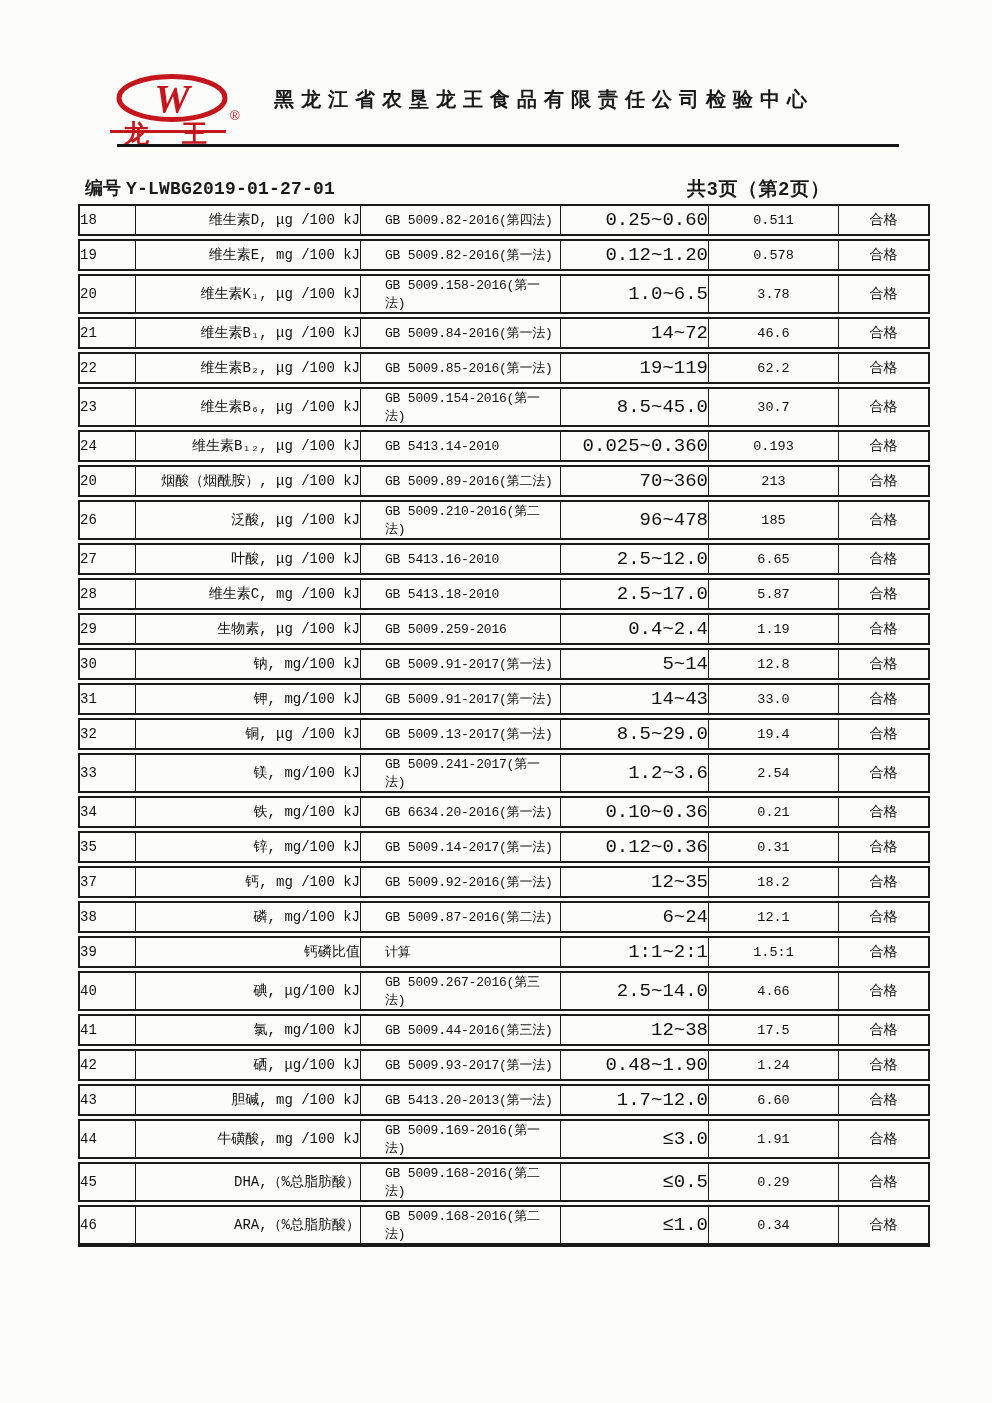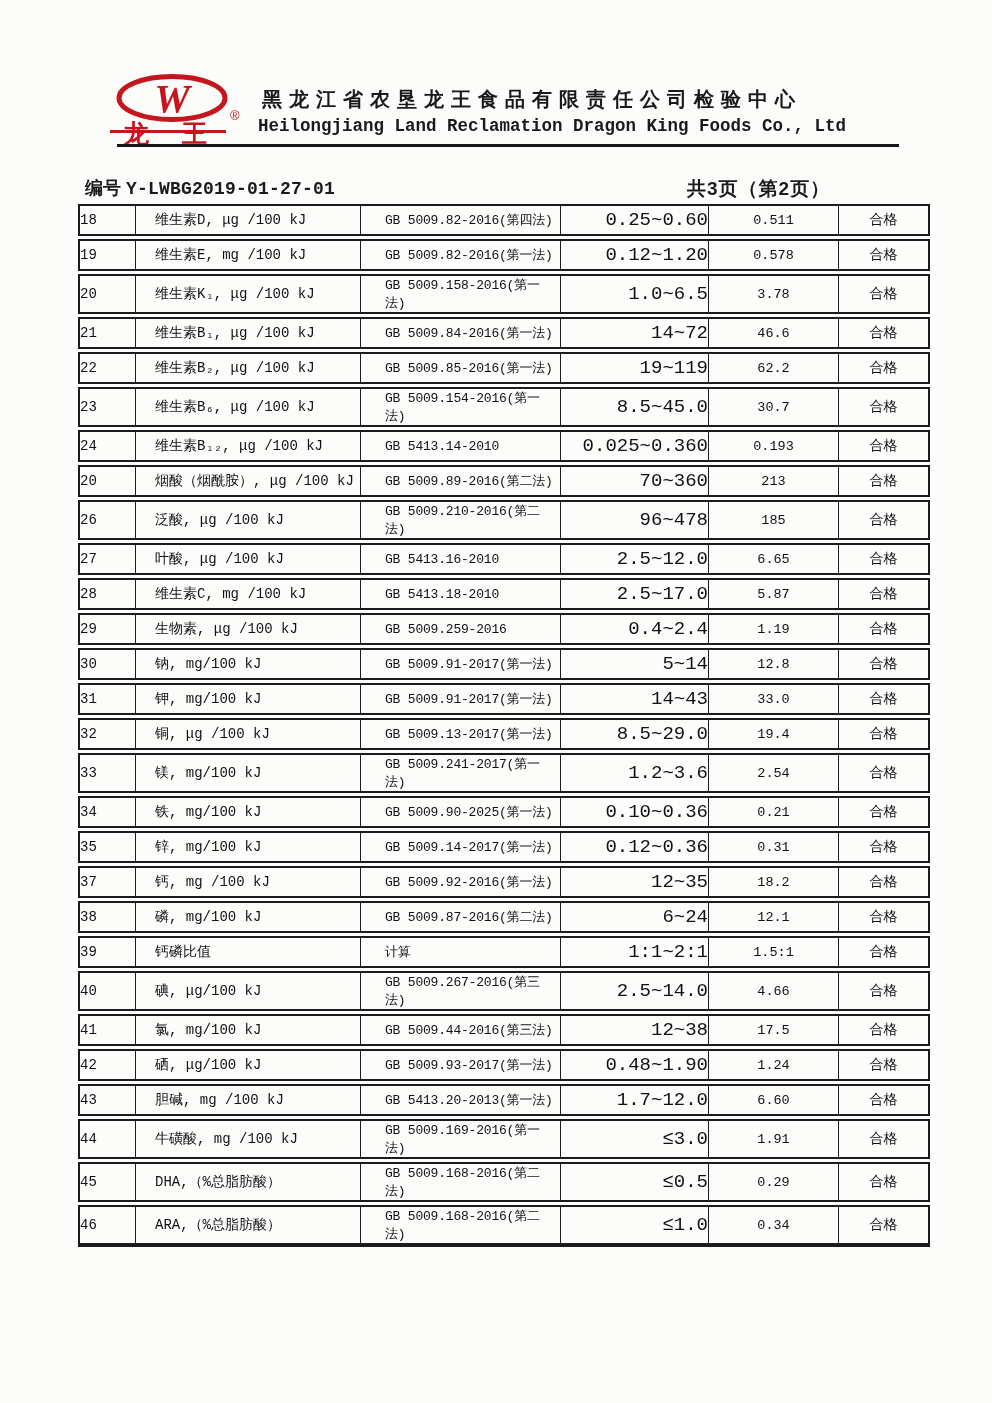--- a/index.html
+++ b/index.html
@@ -9,21 +9,21 @@
     width: 992px;
     height: 1403px;
     background: #fcfcfb;
     font-family: "Liberation Sans", sans-serif;
     color: #1b1b1b;
     overflow: hidden;
   }
   
   .logo { position: absolute; left: 108px; top: 64px; width: 160px; height: 86px; }
   .company-cn {
-    position: absolute; left: 262px; top: 86px;
+    position: absolute; left: 274px; top: 86px;
     font-size: 20px; font-weight: bold; letter-spacing: 7px;
     white-space: nowrap; color: #1a1a1a;
   }
   .company-en {
     position: absolute; left: 258px; top: 116px;
     font-family: "Liberation Mono", monospace;
     font-size: 17.5px; font-weight: bold; white-space: nowrap; color: #1a1a1a;
   }
   .header-rule {
     position: absolute; left: 117px; top: 144px;
@@ -55,42 +55,41 @@
     font-family: "Liberation Mono", "Liberation Sans", sans-serif;
     font-size: 14px;
     color: #111;
     overflow: hidden;
   }
   td:first-child { border-left-width: 2px; }
   td:last-child  { border-right-width: 2px; }
   tr.tall td { height: 62px; }
   tr:last-child td { border-bottom-width: 4px; }
   .c-no     { text-align: left; }
-  .c-item   { text-align: left; padding-left: 19px; white-space: pre-line; line-height: 24px; }
+  .c-item   { text-align: right; padding-left: 19px; white-space: pre-line; line-height: 24px; }
   .c-method { text-align: left; padding-left: 24px; font-size: 13px; letter-spacing: -0.2px; }
   .c-range  { text-align: right; font-size: 19px; }
   .c-result { text-align: center; font-size: 13.5px; }
   .c-concl  { text-align: center; font-size: 14px; font-family: "Liberation Sans", sans-serif; }
 </style>
 </head>
 <body>
 
 <div class="page">
 
   <svg class="logo" viewBox="0 0 160 86">
     <ellipse cx="64" cy="34" rx="53" ry="21.5" fill="none" stroke="#c4161c" stroke-width="5"></ellipse>
     <text x="64" y="48" text-anchor="middle" font-family="Liberation Serif, serif" font-size="40" font-style="italic" font-weight="bold" fill="#c4161c">W</text>
     <rect x="2" y="66" width="116" height="3" fill="#c4161c"></rect>
     <text x="16" y="78" font-size="25" font-weight="bold" fill="#c4161c" font-family="Liberation Sans, sans-serif">龙</text>
     <text x="74" y="78" font-size="25" font-weight="bold" fill="#c4161c" font-family="Liberation Sans, sans-serif">王</text>
     <text x="122" y="56" font-size="13" fill="#c4161c" font-family="Liberation Sans, sans-serif">®</text>
   </svg>
 
   <div class="company-cn">黑龙江省农垦龙王食品有限责任公司检验中心</div>
-  <div class="company-en">Heilongjiang Land Reclamation Dragon King Foods Co., Ltd</div>
   <div class="header-rule"></div>
 
   <div class="report-no">
     <span>编号</span>
     <span class="val">Y-LWBG2019-01-27-01</span>
   </div>
   <div class="page-indicator">共3页（第2页）</div>
 
   <table class="results">
     <colgroup>
@@ -226,21 +225,21 @@
       <td class="c-no">33</td>
       <td class="c-item">镁, mg/100 kJ</td>
       <td class="c-method">GB 5009.241-2017(第一法)</td>
       <td class="c-range">1.2~3.6</td>
       <td class="c-result">2.54</td>
       <td class="c-concl">合格</td>
     </tr>
         <tr>
       <td class="c-no">34</td>
       <td class="c-item">铁, mg/100 kJ</td>
-      <td class="c-method">GB 5009.90-2025(第一法)</td>
+      <td class="c-method">GB 6634.20-2016(第一法)</td>
       <td class="c-range">0.10~0.36</td>
       <td class="c-result">0.21</td>
       <td class="c-concl">合格</td>
     </tr>
         <tr>
       <td class="c-no">35</td>
       <td class="c-item">锌, mg/100 kJ</td>
       <td class="c-method">GB 5009.14-2017(第一法)</td>
       <td class="c-range">0.12~0.36</td>
       <td class="c-result">0.31</td>

